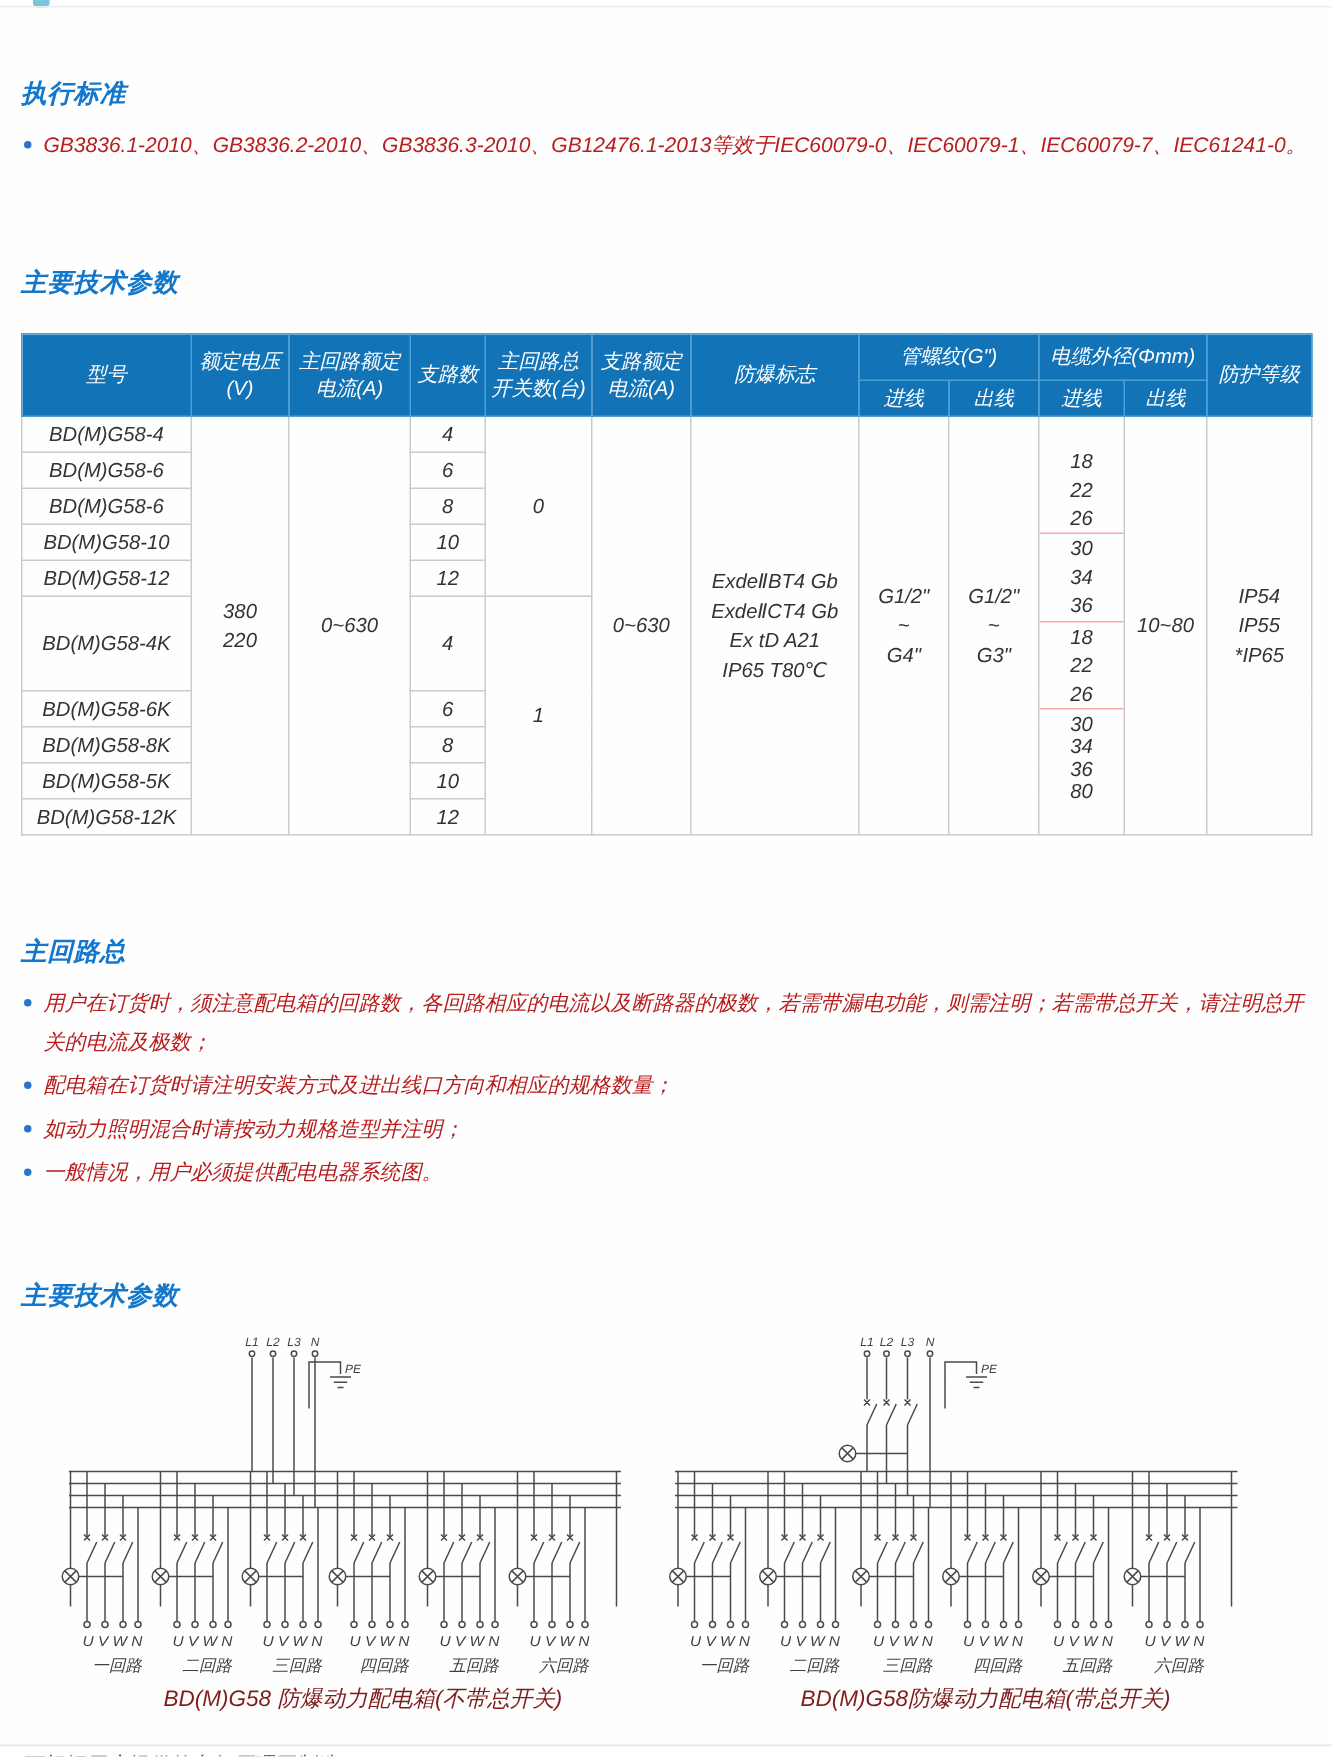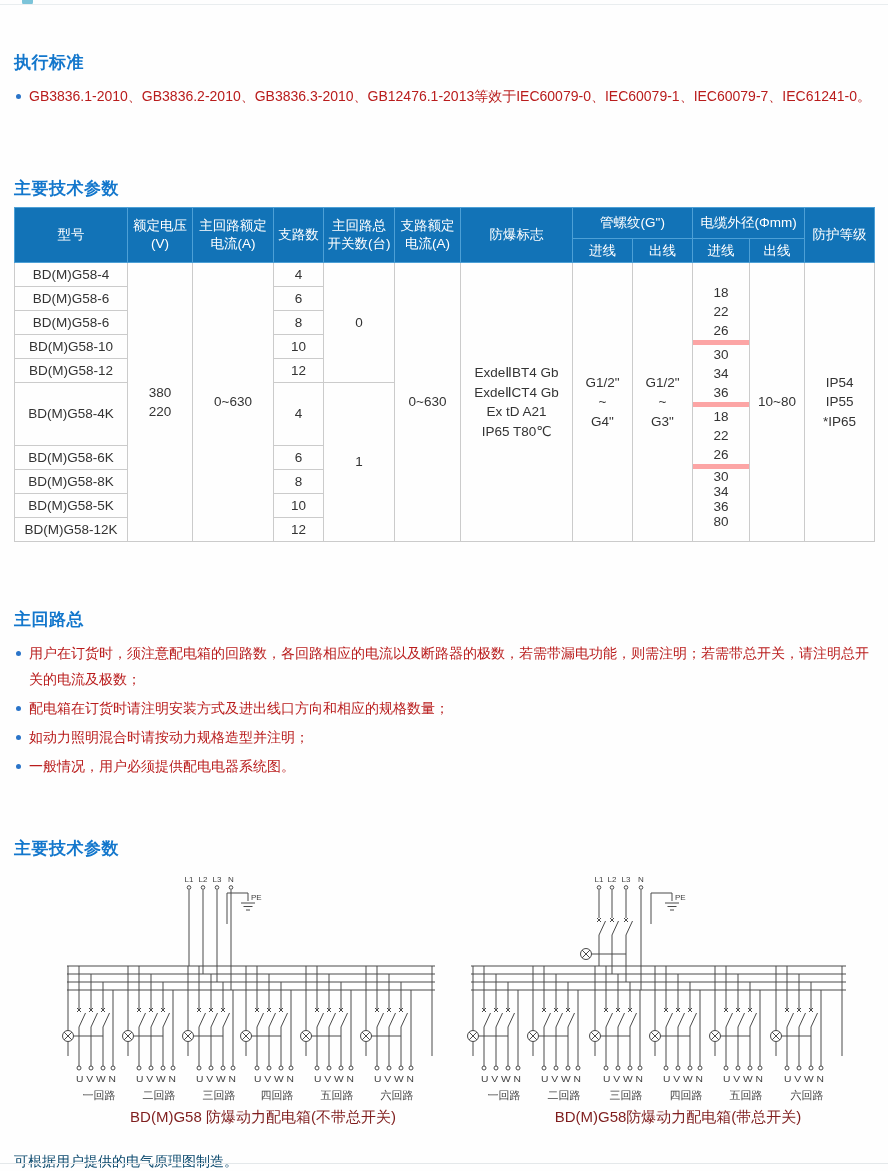--- a/index.html
+++ b/index.html
@@ -1,48 +1,48 @@
 <!DOCTYPE html>
 <html><head>
 <meta charset="utf-8">
 <style>
   html,body{margin:0;padding:0;background:#ffffff;}
   .page{position:relative;width:888px;height:1171px;background:#fefefe;
-        font-family:"Liberation Sans","DejaVu Sans",sans-serif;color:#333;overflow:hidden;}
+        font-family:"Liberation Sans","DejaVu Sans",sans-serif;color:#333;overflow:hidden;font-style:italic;}
   .topline{position:absolute;top:4px;left:0;right:0;height:1px;background:#e9edef;}
   .bottomline{position:absolute;top:1163px;left:0;right:0;height:1px;background:#e4e8ea;}
   .corner-mark{position:absolute;top:0;left:22px;width:11px;height:5px;background:#7cc4d9;border-radius:0 0 3px 3px;}
   .content{padding:0 14px;}
   h2.sec{color:#1377cc;font-size:17px;font-weight:bold;margin:0;letter-spacing:.5px;}
   .sec-standards{margin-top:51px;}
   .sec-params{margin-top:68px;}
   .sec-ordering{margin-top:66px;}
   .sec-schematic{margin-top:58px;}
   .bullets{margin-top:9px;}
   .bullet{display:flex;align-items:flex-start;font-size:14px;line-height:26px;color:#b91c1c;margin-bottom:3px;}
   .dot{flex:none;width:5px;height:5px;border-radius:50%;background:#2a74c9;margin:11px 8px 0 2px;}
   .bullet p{margin:0;}
 
-  table.params{border-collapse:collapse;table-layout:fixed;width:860px;margin-top:7px;
+  table.params{border-collapse:collapse;table-layout:fixed;width:860px;margin-top:22px;
                font-size:13.5px;color:#333;}
   table.params th{background:#1273b7;color:#fff;font-weight:normal;font-size:13.5px;
                   border:1px solid #4da0d6;white-space:pre-line;line-height:1.3;padding:1px 0;}
   table.params tr.h1 th{height:28px;}
   table.params tr.h2 th{height:21px;}
   table.params td{border:1px solid #cbcbcb;text-align:center;white-space:pre-line;
                   line-height:1.45;padding:0;}
   table.params tbody tr{height:24px;padding-left:36px;}
   td.model{text-align:left;padding-left:8px;}
   td.inlet{padding:0;vertical-align:top;}
   .inlet-groups{display:flex;flex-direction:column;height:239px;}
   .grp{flex:3 1 0;display:flex;flex-direction:column;justify-content:center;
-       border-bottom:5px solid #fca5a5;white-space:pre-line;line-height:19px;}
+       border-bottom:1px solid #fca5a5;white-space:pre-line;line-height:19px;}
   .grp.last{border-bottom:none;flex:3.3 1 0;line-height:15px;}
 
-  .diagrams{display:flex;margin-top:11px;padding-left:37px;}
+  .diagrams{display:flex;margin-top:11px;padding-left:16px;}
   .dblock{width:422px;}
   .dblock2{width:438px;}
   .diag{display:block;}
   .cap{text-align:center;font-size:15px;color:#7f1d1d;margin-top:2px;}
   .cap.left{padding-left:30px;}
   .footer-note{font-size:14px;color:#0c4a6e;margin-top:26px;}
   svg text{font-family:"Liberation Sans","DejaVu Sans",sans-serif;fill:#3f3f3f;}
   .feedlbl{font-size:8px;}
   .pelbl{font-size:8px;}
   .termlbl{font-size:9.5px;}

